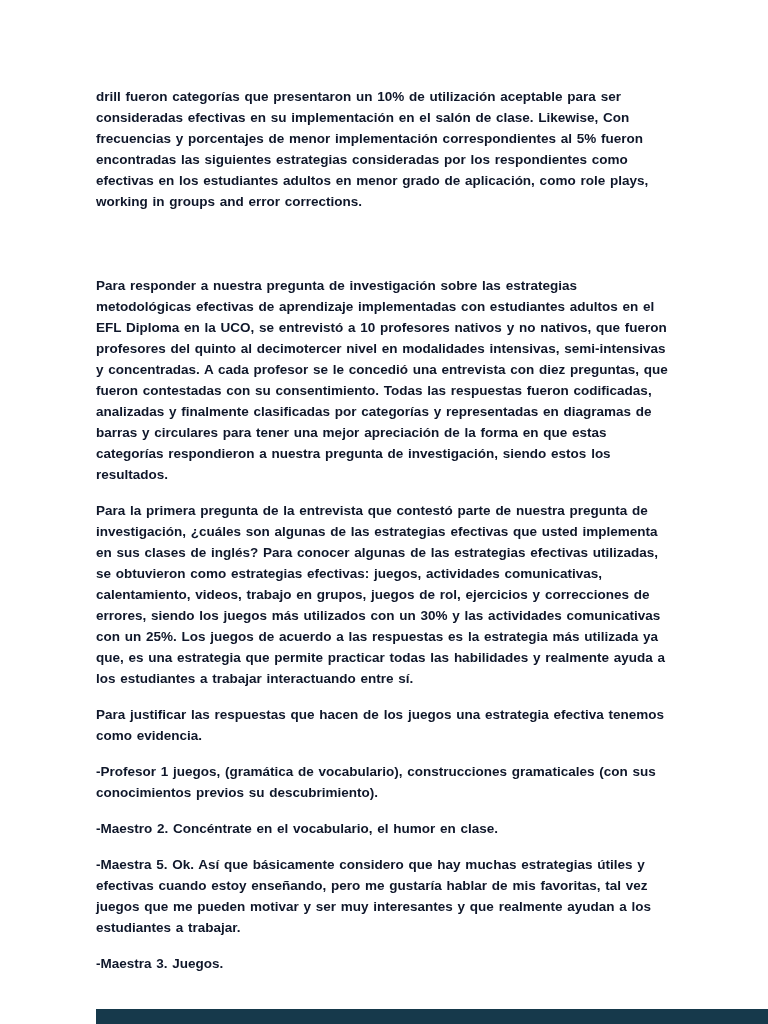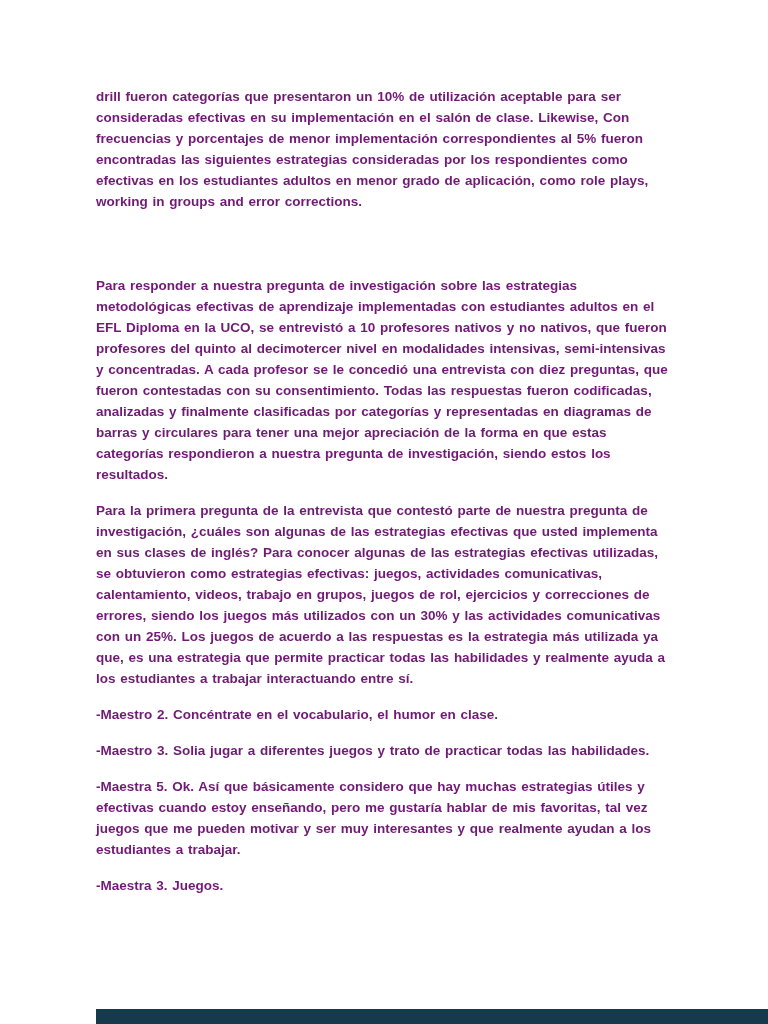--- a/index.html
+++ b/index.html
@@ -13,21 +13,21 @@
     height: 1024px;
     background: #ffffff;
     overflow: hidden;
     font-family: "Liberation Sans", sans-serif;
   }
   .content {
     position: absolute;
     top: 86px;
     left: 96px;
     right: 92px;
-    color: #701a75;
+    color: #0f172a;
   }
   .para {
     font-size: 13.5px;
     font-weight: 700;
     line-height: 21px;
     margin: 0 0 15px 0;
     text-align: left;
     word-spacing: 1px;
   }
   .para.big-gap {
@@ -43,20 +43,21 @@
   }
 </style>
 </head>
 <body>
 
 <div class="page">
   <div class="content">
     <p class="para big-gap">drill fueron categorías que presentaron un 10% de utilización aceptable para ser consideradas efectivas en su implementación en el salón de clase. Likewise, Con  frecuencias y porcentajes de menor implementación correspondientes al 5% fueron encontradas las siguientes  estrategias consideradas por los respondientes como efectivas en los estudiantes  adultos en menor grado de aplicación,   como  role plays, working in groups and error corrections.</p>
     <p class="para">Para responder a nuestra pregunta de investigación sobre las estrategias metodológicas efectivas de aprendizaje implementadas con estudiantes adultos en el EFL Diploma en la UCO, se entrevistó a 10 profesores nativos y no nativos, que fueron profesores del quinto al decimotercer nivel en modalidades intensivas, semi-intensivas y concentradas.  A cada profesor se le concedió una entrevista con diez preguntas, que fueron contestadas con su consentimiento. Todas las respuestas fueron codificadas, analizadas y finalmente clasificadas por categorías y representadas en diagramas de barras y circulares para tener una mejor apreciación de la forma en que estas categorías respondieron a nuestra pregunta de investigación, siendo estos los resultados.</p>
     <p class="para">Para la primera pregunta de la entrevista que contestó parte de nuestra pregunta de investigación, ¿cuáles son algunas de las estrategias efectivas que usted implementa en sus clases de inglés? Para conocer algunas de las estrategias efectivas utilizadas, se obtuvieron como estrategias efectivas: juegos, actividades comunicativas, calentamiento, videos, trabajo en grupos, juegos de rol, ejercicios y correcciones de errores, siendo los juegos más utilizados con un 30% y las actividades comunicativas con un 25%. Los juegos de acuerdo a las respuestas es la estrategia más utilizada ya que, es una estrategia que permite practicar todas las habilidades y realmente ayuda a los estudiantes a trabajar interactuando entre sí.</p>
+    <p class="para">Para justificar las respuestas que hacen de los juegos una estrategia efectiva tenemos como evidencia.</p>
+    <p class="para">-Profesor 1 juegos, (gramática de vocabulario), construcciones gramaticales (con sus conocimientos previos su descubrimiento).</p>
     <p class="para">-Maestro 2.  Concéntrate en el vocabulario, el humor en clase.</p>
-    <p class="para">-Maestro 3.  Solia jugar a diferentes juegos y trato de practicar todas las habilidades.</p>
     <p class="para">-Maestra 5.  Ok. Así que básicamente considero que hay muchas estrategias útiles y efectivas cuando estoy enseñando, pero me gustaría hablar de mis favoritas, tal vez juegos que me pueden motivar y ser muy interesantes y que realmente ayudan a los estudiantes a trabajar.</p>
     <p class="para">-Maestra 3. Juegos.</p>
 
   </div>
   <div class="bottom-bar"></div>
 </div>
 
 </body></html>

